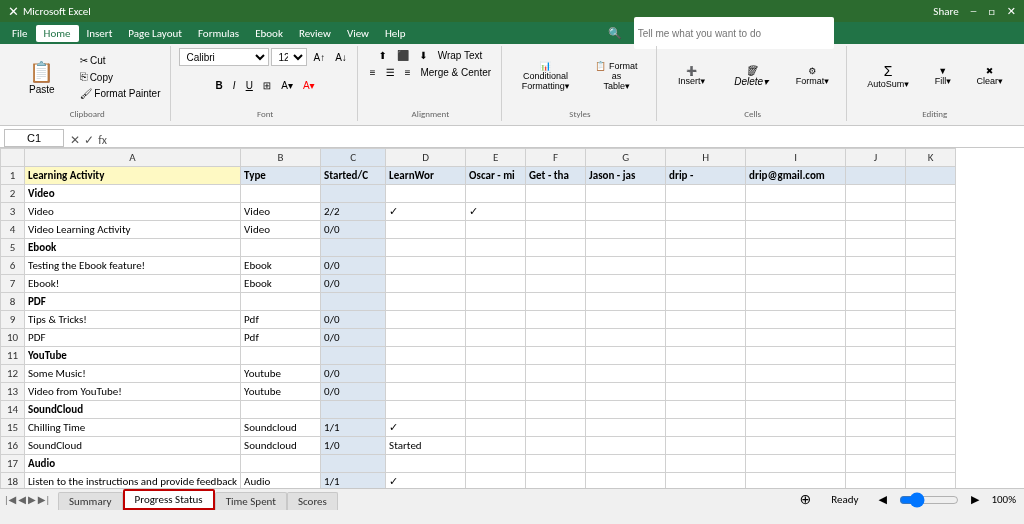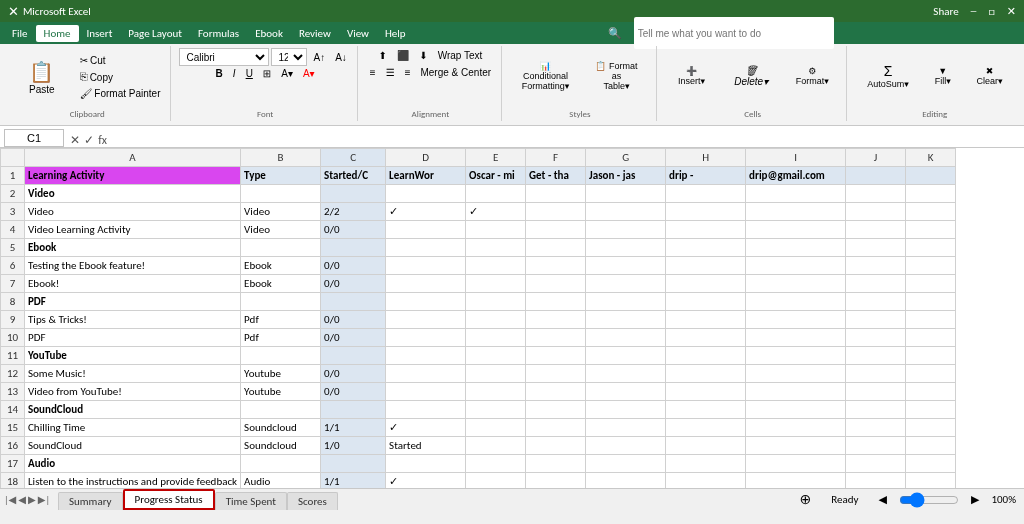--- a/index.html
+++ b/index.html
@@ -274,21 +274,21 @@
         <button class="ribbon-btn">
           <span>🖌</span>
           <span>Format Painter</span>
         </button>
       </div>
     </div>
     <span class="ribbon-group-label">Clipboard</span>
   </div>
 
   <div class="ribbon-group">
-    <div class="ribbon-row" style="margin-bottom:0;">
+    <div class="ribbon-row" style="margin-bottom:12px;">
       <select class="font-select">
         <option>Calibri</option>
       </select>
       <select class="size-select">
         <option>12</option>
       </select>
       <button class="ribbon-btn">A↑</button>
       <button class="ribbon-btn">A↓</button>
     </div>
     <div class="ribbon-row">
@@ -399,21 +399,21 @@
           <th class="col-g">G</th>
           <th class="col-h">H</th>
           <th class="col-i">I</th>
           <th class="col-j">J</th>
           <th class="col-k">K</th>
         </tr>
       </thead>
       <tbody id="sheet-body">
       <tr>
             <th class="row-header">1</th>
-            <td style="font-weight: bold; background: #d946ef;">Learning Activity</td>
+            <td style="font-weight: bold; background: #fef9c3;">Learning Activity</td>
             <td style="font-weight: bold; background: rgb(220, 230, 241);">Type</td>
             <td style="background: rgb(220, 230, 241); font-weight: bold;">Started/C</td>
             <td style="font-weight: bold; background: rgb(220, 230, 241);">LearnWor</td>
             <td style="font-weight: bold; background: rgb(220, 230, 241);">Oscar - mi</td>
             <td style="font-weight: bold; background: rgb(220, 230, 241);">Get - tha</td>
             <td style="font-weight: bold; background: rgb(220, 230, 241);">Jason - jas</td>
             <td style="font-weight: bold; background: rgb(220, 230, 241);">drip -</td>
             <td style="font-weight: bold; background: rgb(220, 230, 241);">drip@gmail.com</td>
             <td style="font-weight: bold; background: rgb(220, 230, 241);"></td>
             <td style="font-weight: bold; background: rgb(220, 230, 241);"></td>

